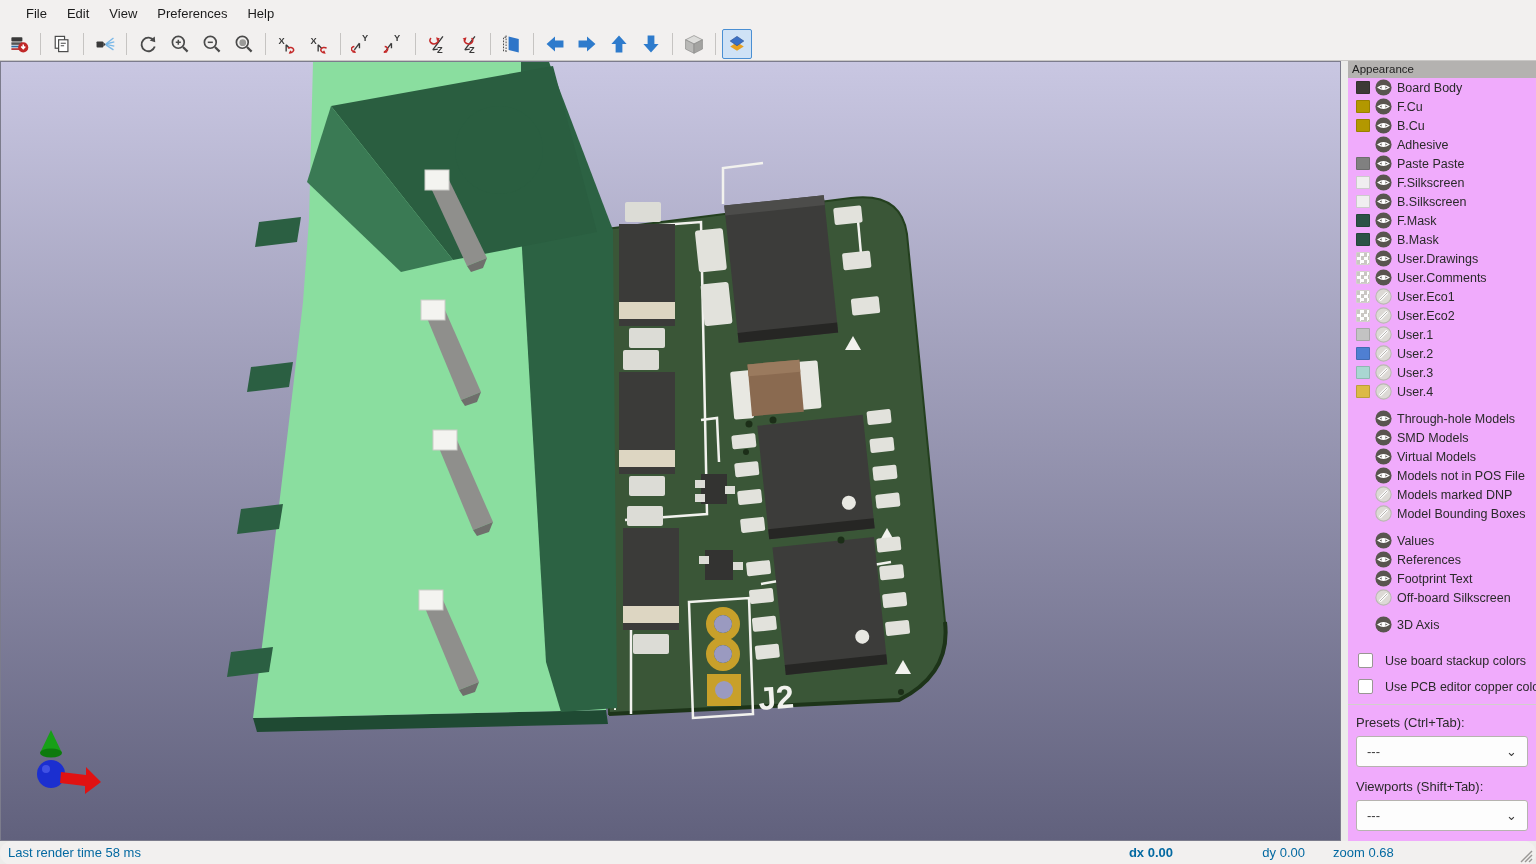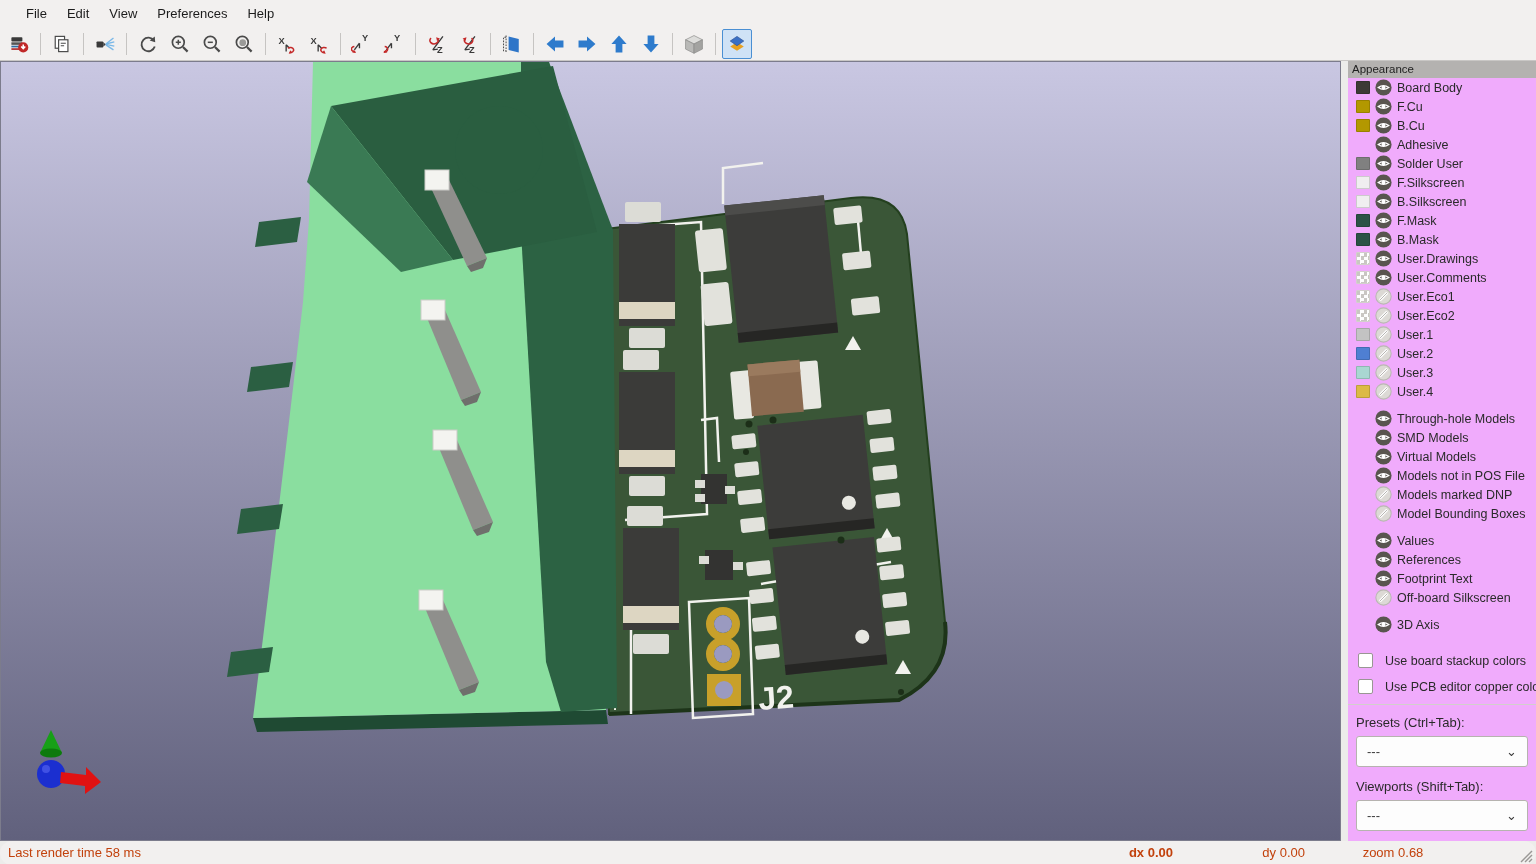--- a/index.html
+++ b/index.html
@@ -32,26 +32,26 @@
   .llabel{font-size:12.5px;color:#2a2a2a;white-space:nowrap;}
   .cbrow{display:flex;align-items:flex-end;gap:12px;padding-left:10px;height:26px;}
   .cbox{width:15px;height:15px;background:#fff;border:1px solid #999693;border-radius:2px;flex:0 0 15px;box-sizing:border-box;}
   .cblabel{font-size:12.5px;color:#2a2a2a;white-space:nowrap;}
   .side-divider{height:1px;background:#d2cfcc;margin:10px 0 8px 0;}
   .ddlabel{font-size:13px;color:#2a2a2a;padding:2px 0 6px 8px;}
   .dropdown{height:29px;background:#fdfdfd;border:1px solid #b6b3af;border-radius:3px;margin:0 8px 10px 8px;display:flex;align-items:center;justify-content:space-between;padding:0 10px;}
   .ddvalue{font-size:13px;color:#3a3a3a;}
   .ddchev{font-size:13px;color:#3a3a3a;}
   
-  .statusbar{height:24px;background:#f2f0ef;flex:0 0 24px;position:relative;font-size:13px;color:#c2410c;border-radius:12px;}
+  .statusbar{height:24px;background:#f2f0ef;flex:0 0 24px;position:relative;font-size:13px;color:#0369a1;border-radius:12px;}
   .st{position:absolute;top:3px;line-height:18px;}
   #st-render{left:8px;}
   #st-dx{left:1073px;width:100px;text-align:right;font-weight:bold;}
   #st-dy{left:1205px;width:100px;text-align:right;}
-  #st-zoom{left:1333px;width:120px;text-align:center;}
+  #st-zoom{left:1333px;width:120px;text-align:left;}
   .grip{position:absolute;right:3px;bottom:2px;width:16px;height:16px;}
 </style>
 </head>
 <body>
 
 <div class="window">
 
   <div class="menubar">
     <span class="menu-item">File</span>
     <span class="menu-item">Edit</span>
@@ -422,21 +422,21 @@
               </svg></span>
             <span class="llabel">Adhesive</span>
           </div>
         <div class="lrow">
             <span class="swatch colored" style="background: rgb(128, 128, 128);"></span>
             <span class="vi"><svg viewBox="0 0 16 16">
                 <circle cx="8" cy="8" r="7.6" fill="#59554f"></circle>
                 <path d="M3 8Q8 4.4 13 8Q8 11.6 3 8Z" fill="none" stroke="#fff" stroke-width="1.2"></path>
                 <circle cx="8" cy="8" r="1.8" fill="#fff"></circle>
               </svg></span>
-            <span class="llabel">Solder User</span>
+            <span class="llabel">Paste Paste</span>
           </div>
         <div class="lrow">
             <span class="swatch colored" style="background: rgb(240, 238, 240);"></span>
             <span class="vi"><svg viewBox="0 0 16 16">
                 <circle cx="8" cy="8" r="7.6" fill="#59554f"></circle>
                 <path d="M3 8Q8 4.4 13 8Q8 11.6 3 8Z" fill="none" stroke="#fff" stroke-width="1.2"></path>
                 <circle cx="8" cy="8" r="1.8" fill="#fff"></circle>
               </svg></span>
             <span class="llabel">F.Silkscreen</span>
           </div>

